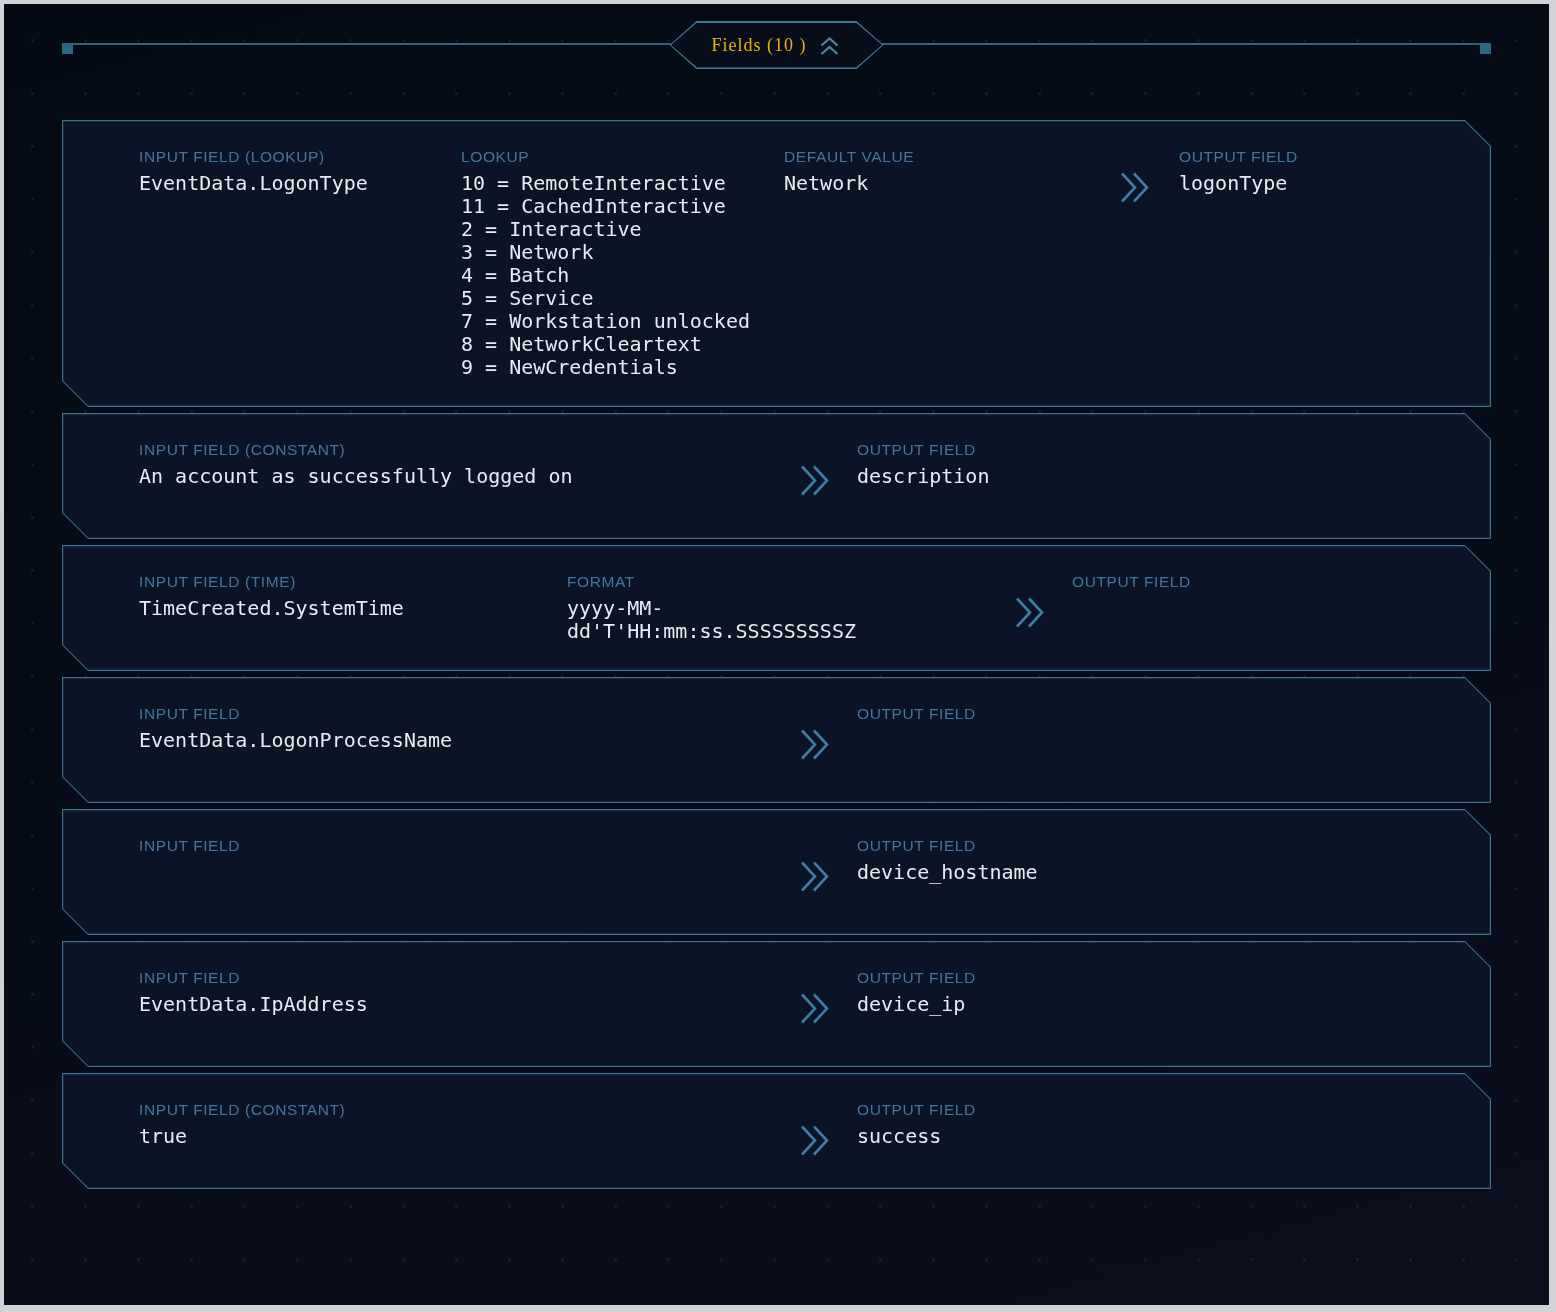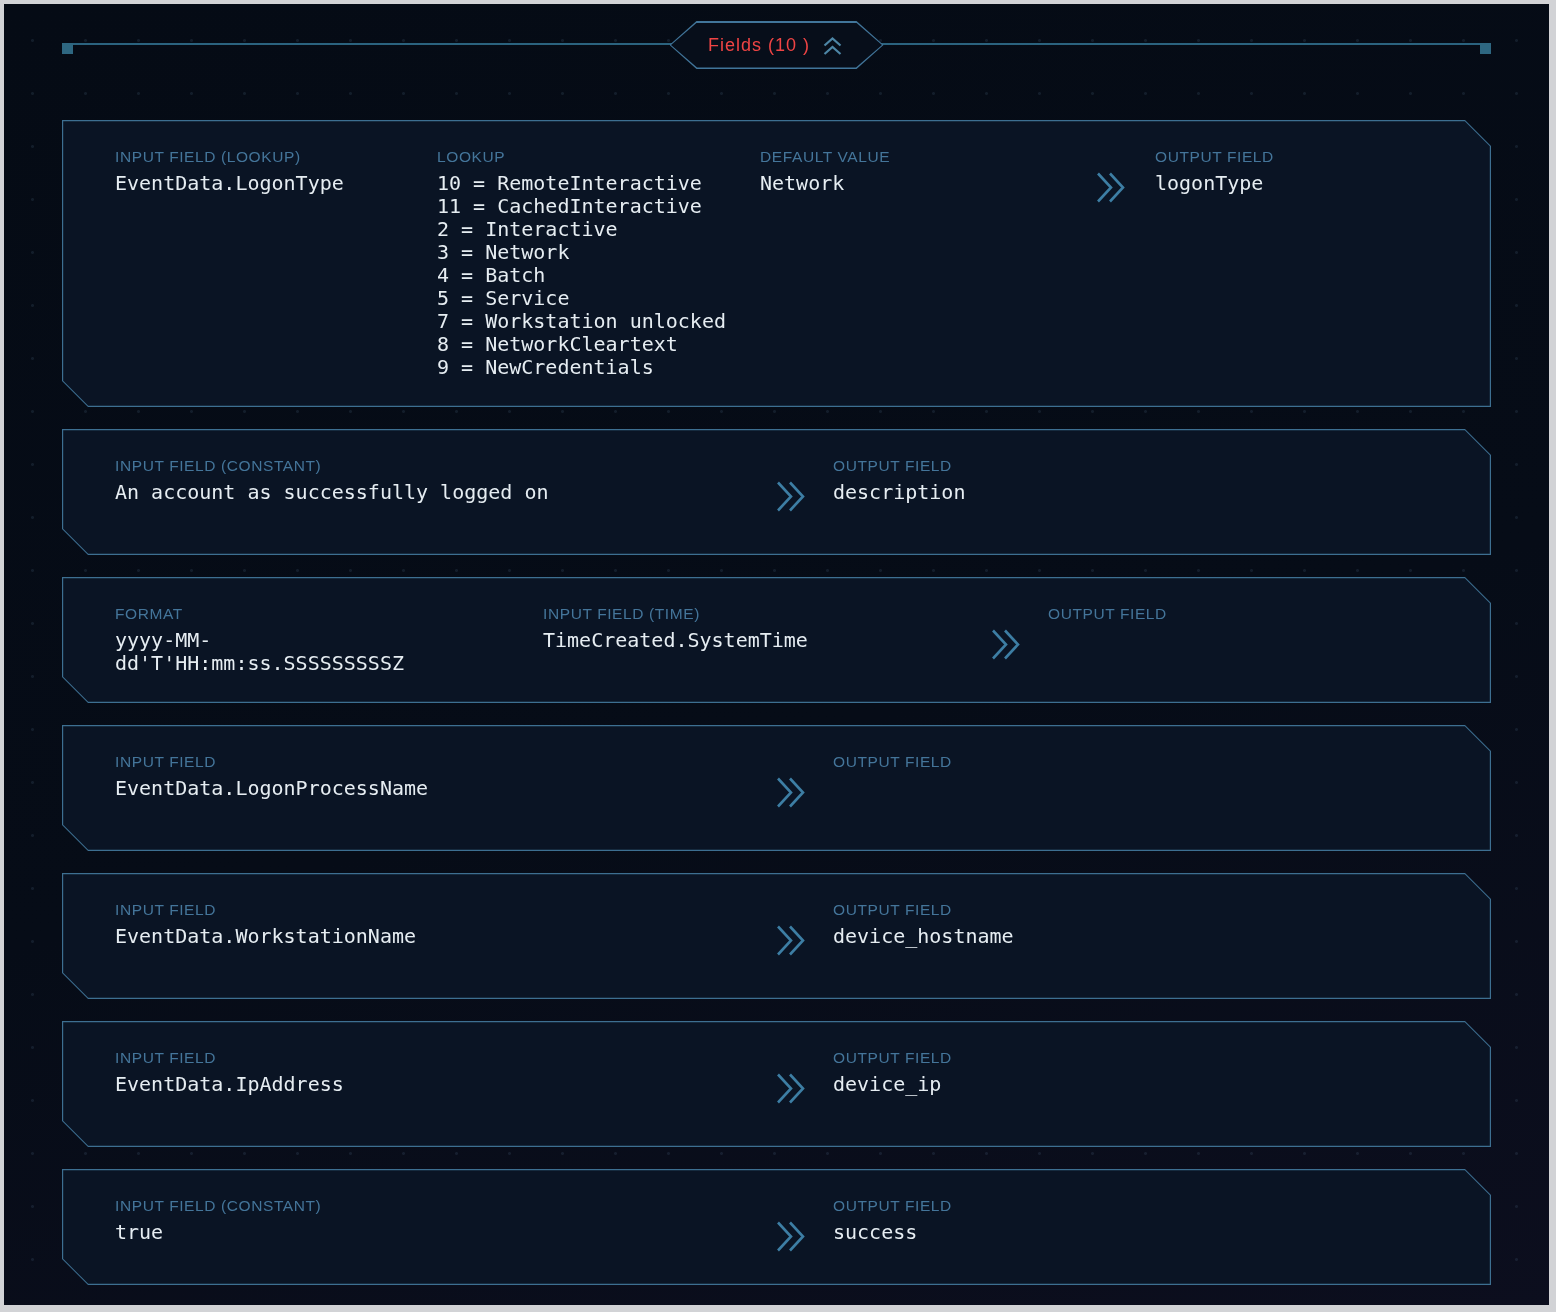--- a/index.html
+++ b/index.html
@@ -59,32 +59,34 @@
   .hex-content {
     position: relative;
     z-index: 1;
     height: 100%;
     display: flex;
     align-items: center;
     justify-content: center;
     gap: 10px;
   }
   .hex-title {
-    color: #ef4444;
+    color: #eab308;
     font-size: 18px;
     letter-spacing: 1px;
+    font-family: Liberation Serif, serif;
   }
   .hex-icon { display: inline-flex; margin-top: 2px; }
 
   
   .fields-list { margin: 51px 58px 0; }
   .card {
     position: relative;
-    margin-bottom: 22px;
+    margin-bottom: 6px;
     min-height: 126px;
+    padding-left: 24px;
   }
   .card--short { min-height: 104px; }
   .card::before {
     content: "";
     position: absolute; inset: 0;
     background: #3d6f91;
     clip-path: polygon(0 0, calc(100% - 26px) 0, 100% 26px, 100% 100%, 26px 100%, 0 calc(100% - 26px));
   }
   .card::after {
     content: "";
@@ -190,27 +192,27 @@
             </svg></span></div>
         <div class="col">
           <div class="f-label">OUTPUT FIELD</div>
           <div class="f-value">description</div>
         </div>
       </div>
     </section>
     <section class="card card--time">
       <div class="card-content">
         <div class="col">
+          <div class="f-label">INPUT FIELD (TIME)</div>
+          <div class="f-value">TimeCreated.SystemTime</div>
+        </div>
+        <div class="col">
           <div class="f-label">FORMAT</div>
           <div class="f-value f-value--format">yyyy-MM-dd'T'HH:mm:ss.SSSSSSSSSZ</div>
         </div>
-        <div class="col">
-          <div class="f-label">INPUT FIELD (TIME)</div>
-          <div class="f-value">TimeCreated.SystemTime</div>
-        </div>
         <div class="col col-arrow"><span class="arrow-icon"><svg width="31" height="33" viewBox="0 0 31 33">
               <path d="M3 2.5 L16 16.5 L3 30.5" fill="none" stroke="#3d7ea4" stroke-width="2.6"></path>
               <path d="M15 2.5 L28 16.5 L15 30.5" fill="none" stroke="#3d7ea4" stroke-width="2.6"></path>
             </svg></span></div>
         <div class="col">
           <div class="f-label">OUTPUT FIELD</div>
         </div>
       </div>
     </section>
     <section class="card card--simple">
@@ -225,21 +227,20 @@
             </svg></span></div>
         <div class="col">
           <div class="f-label">OUTPUT FIELD</div>
         </div>
       </div>
     </section>
     <section class="card card--simple">
       <div class="card-content">
         <div class="col">
           <div class="f-label">INPUT FIELD</div>
-          <div class="f-value">EventData.WorkstationName</div>
         </div>
         <div class="col col-arrow"><span class="arrow-icon"><svg width="31" height="33" viewBox="0 0 31 33">
               <path d="M3 2.5 L16 16.5 L3 30.5" fill="none" stroke="#3d7ea4" stroke-width="2.6"></path>
               <path d="M15 2.5 L28 16.5 L15 30.5" fill="none" stroke="#3d7ea4" stroke-width="2.6"></path>
             </svg></span></div>
         <div class="col">
           <div class="f-label">OUTPUT FIELD</div>
           <div class="f-value">device_hostname</div>
         </div>
       </div>

